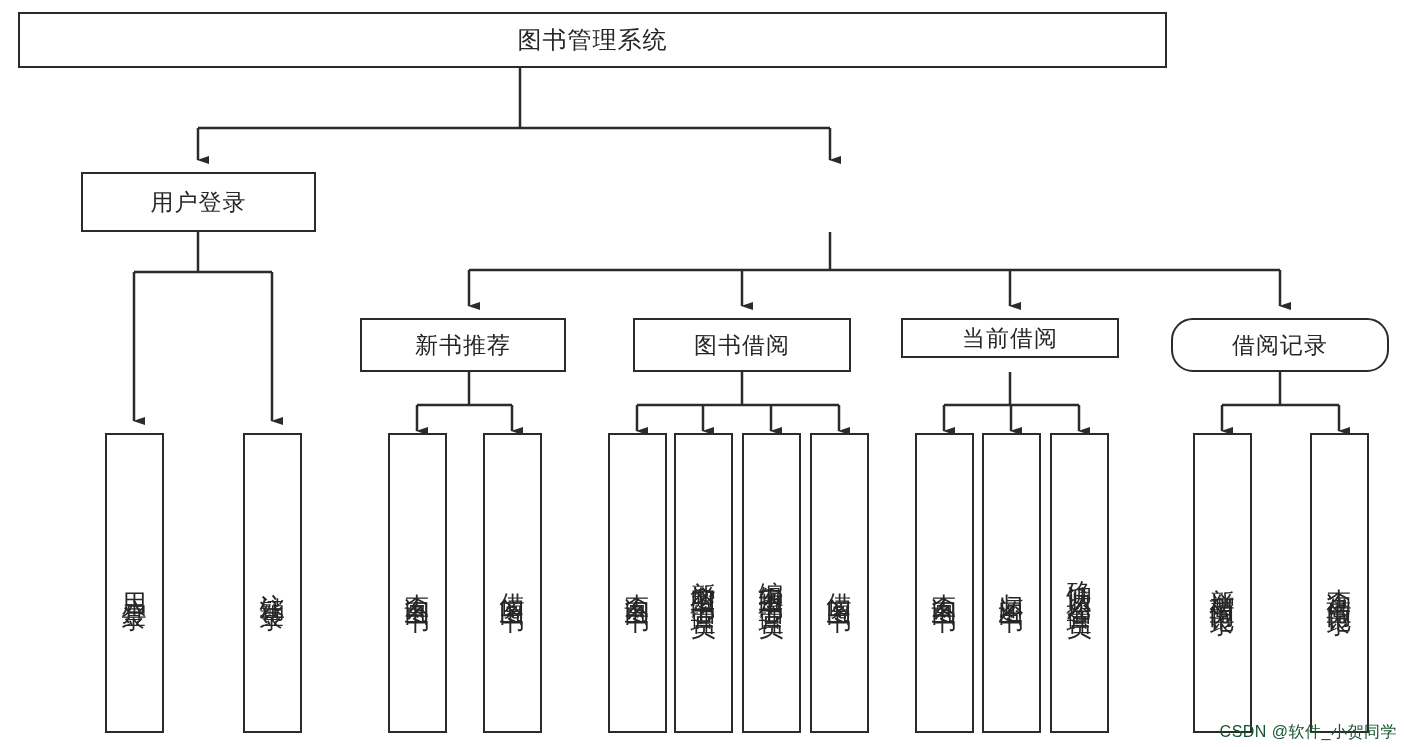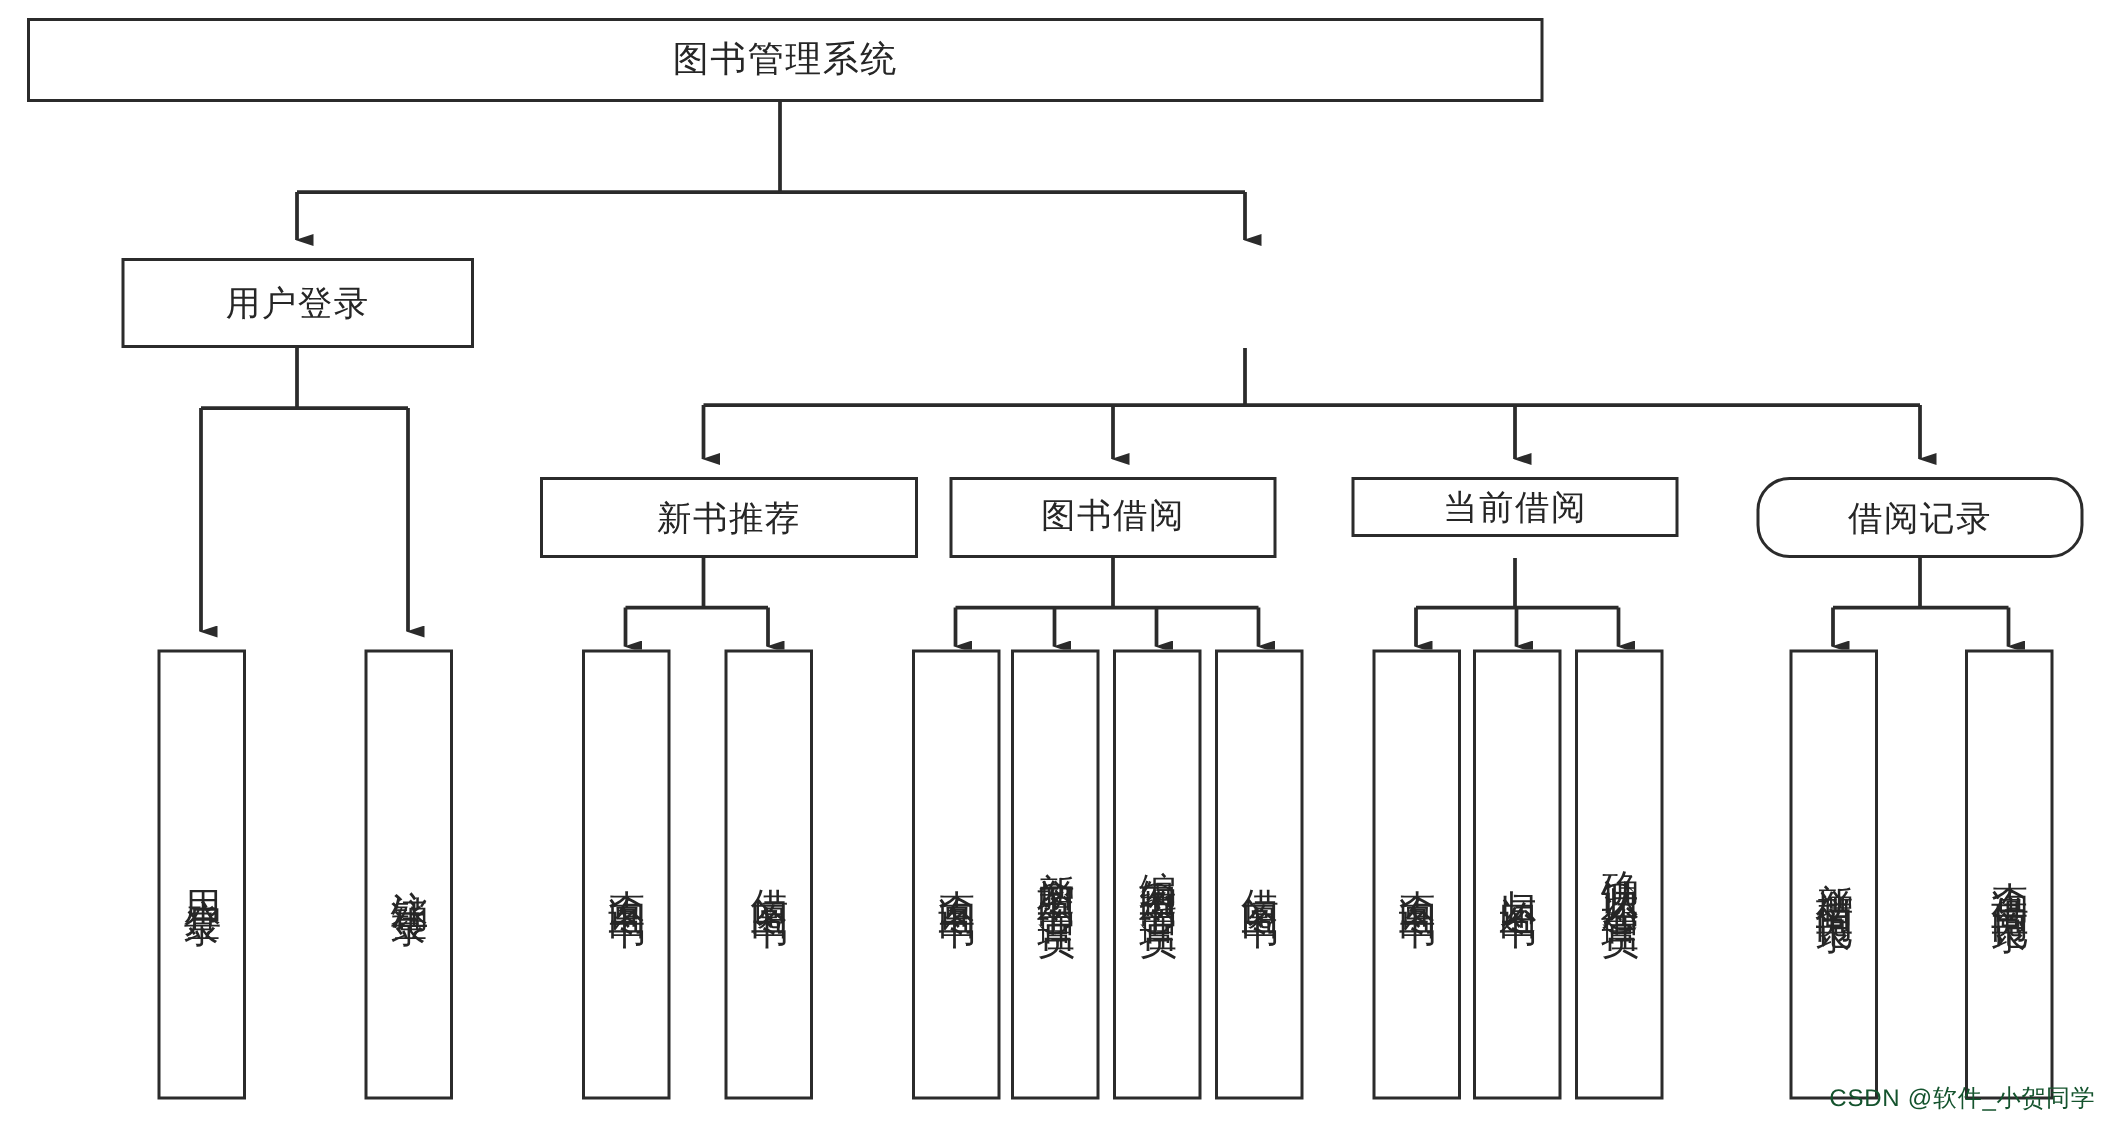--- a/index.html
+++ b/index.html
@@ -102,32 +102,32 @@
       <path d="M1011,405 L1011,431" marker-end="url(#arrow)"></path>
       <path d="M1079,405 L1079,431" marker-end="url(#arrow)"></path>
 
       <path d="M1280,372 L1280,405"></path>
       <path d="M1222,405 L1339,405"></path>
       <path d="M1222,405 L1222,431" marker-end="url(#arrow)"></path>
       <path d="M1339,405 L1339,431" marker-end="url(#arrow)"></path>
     </g>
   </svg>
 
-  <div class="node root" style="left:18px;top:12px;width:1011px;height:56px;">
+  <div class="node root" style="left:18px;top:12px;width:1149px;height:56px;">
     <span class="label">图书管理系统</span>
   </div>
 
   <div class="node" style="left:81px;top:172px;width:235px;height:60px;">
     <span class="label">用户登录</span>
   </div>
 
-  <div class="node" style="left:360px;top:318px;width:252px;height:54px;justify-content:center;">
+  <div class="node" style="left:360px;top:318px;width:206px;height:54px;justify-content:center;">
     <span class="label">新书推荐</span>
   </div>
-  <div class="node" style="left:633px;top:318px;width:218px;height:54px;font-family:Liberation Mono, monospace;">
+  <div class="node" style="left:633px;top:318px;width:218px;height:54px;">
     <span class="label">图书借阅</span>
   </div>
   <div class="node" style="left:901px;top:318px;width:218px;height:40px;">
     <span class="label">当前借阅</span>
   </div>
   <div class="node" style="left:1171px;top:318px;width:218px;height:54px;border-radius:22px;">
     <span class="label">借阅记录</span>
   </div>
 
   <div class="node leaf" style="left:105px;top:433px;width:59px;height:300px;">

